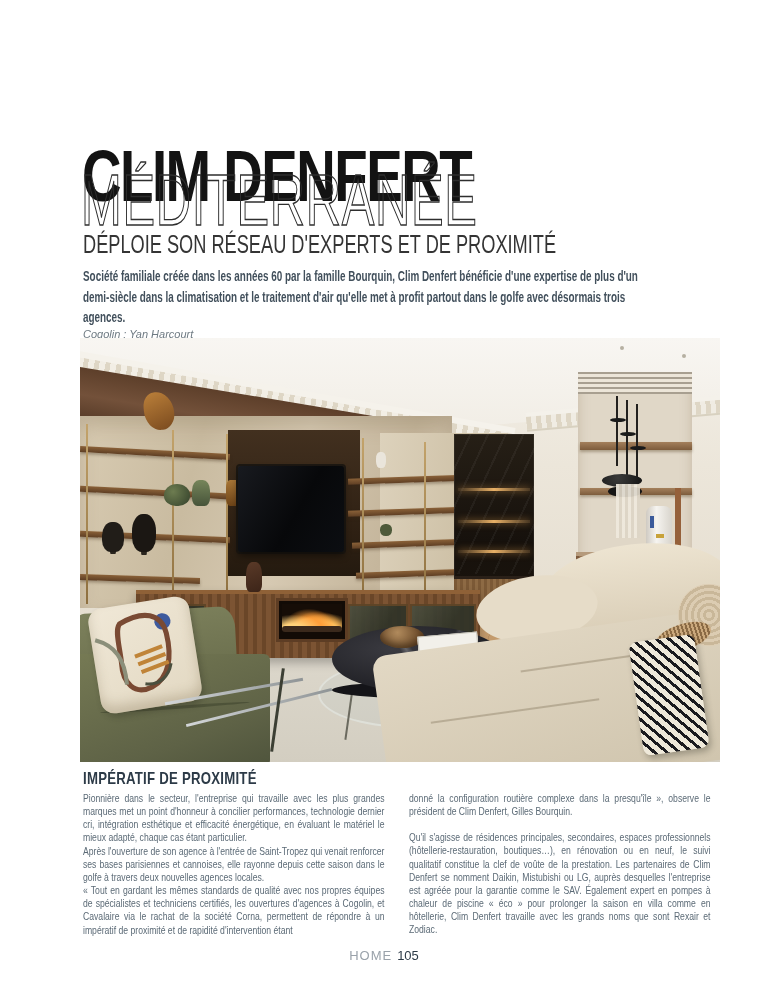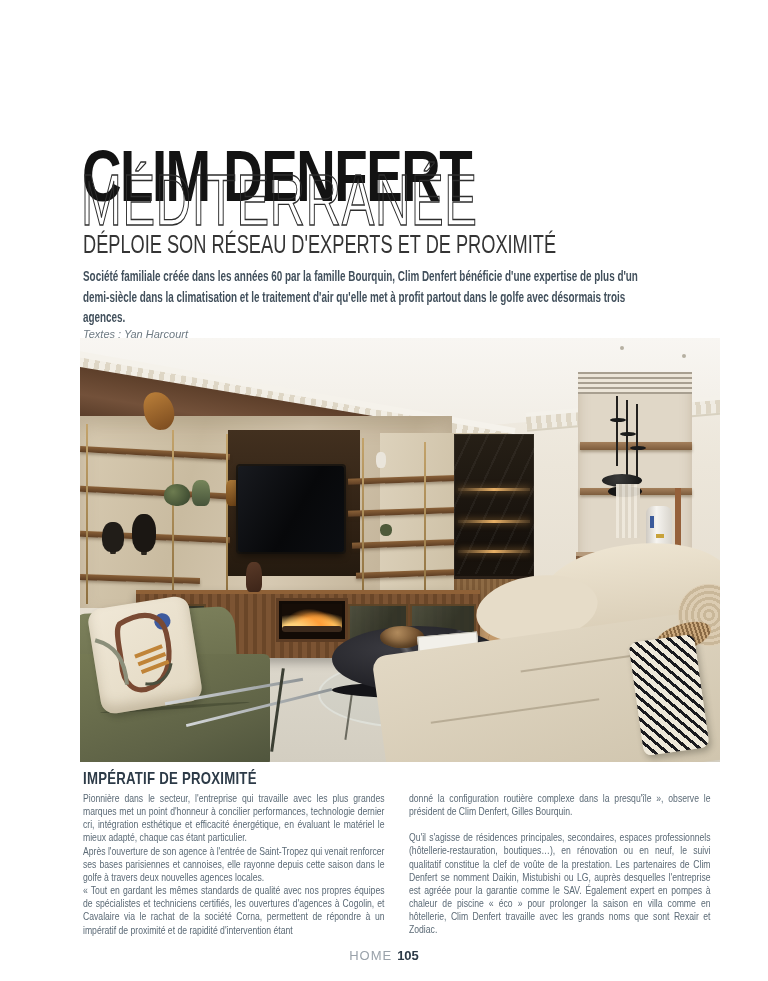--- a/index.html
+++ b/index.html
@@ -28,21 +28,21 @@
            letter-spacing:.3px;white-space:nowrap;transform:scaleX(.8);transform-origin:left top;margin:0;}
   .col{position:absolute;top:792px;width:402px;font-size:11.5px;line-height:13.15px;
        text-align:justify;color:#5b6a76;transform:scaleX(.75);transform-origin:left top;}
   .col-left{left:83px;}
   .col-right{left:409px;}
   .col p{margin:0;}
   .col-right p + p{margin-top:13px;}
 
   .footer{position:absolute;left:0;top:948px;width:768px;text-align:center;font-size:13px;}
   .footer .mag{color:#9aa2aa;letter-spacing:1px;font-weight:400;}
-  .footer .num{color:#2c3a47;font-weight:700;margin-left:5px;}
+  .footer .num{color:#2c3a47;font-weight:400;margin-left:5px;}
 
   
   .photo{position:absolute;left:80px;top:338px;width:640px;height:424px;overflow:hidden;
          background:#e8e2d6;}
   .pp{position:absolute;}
   .ph-wall{inset:0;background:linear-gradient(180deg,#f3efe8 0%,#ece6da 30%,#e6dfd1 62%,#e2dbcc 100%);}
   .ph-ceiling{left:0;top:0;width:640px;height:96px;background:linear-gradient(180deg,#f8f6f2,#f1ede5);
               clip-path:polygon(0 0,100% 0,100% 72%,46% 100%,0 28%);}
   .ph-spot{width:4px;height:4px;border-radius:50%;background:#b6b0a2;}
   .ph-molding-l{left:-8px;top:12px;width:448px;height:18px;transform:rotate(10deg);transform-origin:left center;
@@ -177,21 +177,21 @@
 </style>
 </head>
 <body>
 
 <div class="page">
 
   <h1 class="title1">CLIM DENFERT</h1>
   <div class="title2">MÉDITERRANÉE</div>
   <div class="subtitle">DÉPLOIE SON RÉSEAU D'EXPERTS ET DE PROXIMITÉ</div>
   <p class="intro">Société familiale créée dans les années 60 par la famille Bourquin, Clim Denfert bénéficie d'une expertise de plus d'un demi-siècle dans la climatisation et le traitement d'air qu'elle met à profit partout dans le golfe avec désormais trois agences.</p>
-  <p class="byline">Textes : Yan Harcourt</p>
+  <p class="byline">Cogolin : Yan Harcourt</p>
 
   <div class="photo" title="Salon contemporain : bibliothèque en noyer et laiton avec télévision et cheminée intégrée, cuisine en marbre noir, coin bar, fauteuil vert olive et canapé beige">
     <div class="pp ph-wall"></div>
     <div class="pp ph-ceiling"></div>
     <div class="pp ph-spot" style="left:540px;top:8px;"></div>
     <div class="pp ph-spot" style="left:602px;top:16px;"></div>
     <div class="pp ph-molding-l"></div>
     <div class="pp ph-molding-r"></div>
 
     <div class="pp ph-unit-header"></div>

